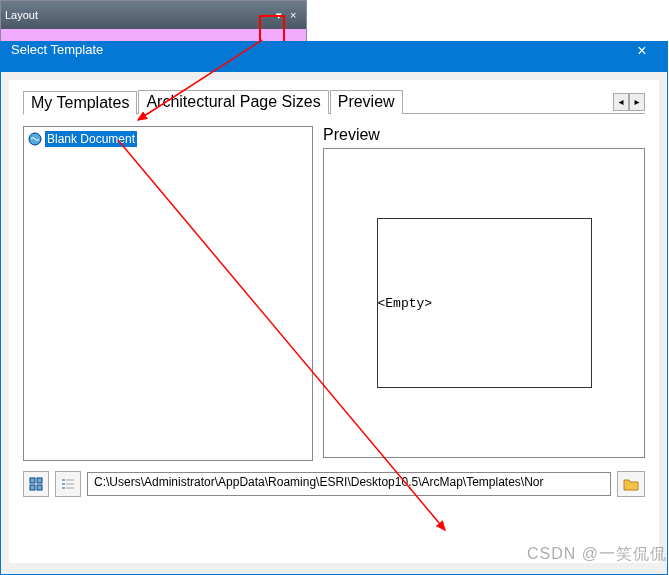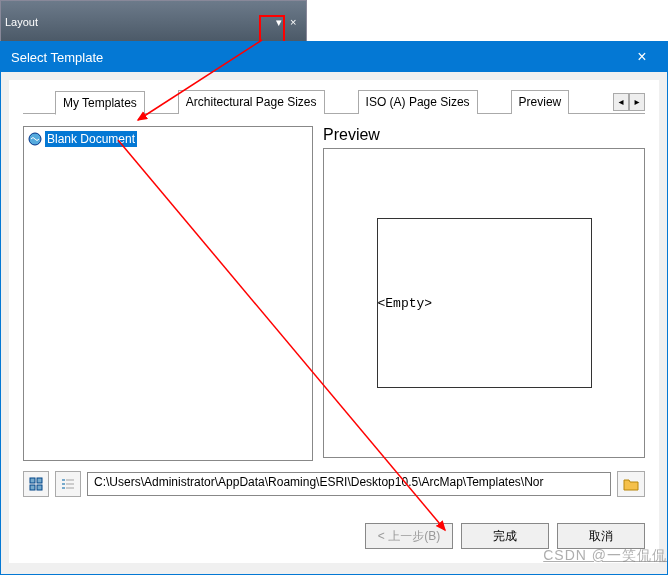--- a/index.html
+++ b/index.html
@@ -1,37 +1,37 @@
 <!DOCTYPE html>
 <html><head>
 <meta charset="utf-8">
 <style>
   * { box-sizing: border-box; }
   body { margin: 0; padding: 0; font-family: "Microsoft YaHei", Tahoma, sans-serif; font-size: 12px; background: #fff; width: 669px; height: 575px; overflow: hidden; position: relative; }
   
   
   .layout-panel { width: 307px; border: 1px solid #889; }
-  .layout-titlebar { background: linear-gradient(#6c7a8a, #4a5866); color: #fff; padding: 15px 4px; display: flex; justify-content: space-between; align-items: center; font-size: 11px; }
+  .layout-titlebar { background: linear-gradient(#6c7a8a, #4a5866); color: #fff; padding: 8px 4px; display: flex; justify-content: space-between; align-items: center; font-size: 11px; }
   .layout-titlebar .right { display: flex; gap: 2px; }
   .titlebar-icon { width: 12px; height: 12px; display: inline-block; }
   .layout-toolbar { background: #f0abfc; padding: 12px; display: flex; align-items: center; gap: 2px; }
   .tb-btn { width: 18px; height: 18px; border: 1px solid #ccc; background: #f8f8f8; display: inline-flex; align-items: center; justify-content: center; font-size: 9px; cursor: pointer; }
   .tb-btn svg { width: 14px; height: 14px; }
   .zoom-box { width: 50px; height: 18px; border: 1px solid #999; background: #fff; display: flex; align-items: center; padding: 0 2px; font-size: 11px; justify-content: space-between; }
   .red-box-1 { position: absolute; border: 2px solid #ff0000; pointer-events: none; }
   
   
   .dialog { position: absolute; top: 41px; left: 0; width: 668px; height: 534px; border: 1px solid #0478d4; background: #f0f0f0; }
-  .dialog-titlebar { background: #0478d4; color: #fff; height: 30px; display: flex; align-items: center; justify-content: space-between; padding: 0 10px; font-size: 13px; }
+  .dialog-titlebar { background: #0478d4; color: #fff; height: 30px; display: flex; align-items: flex-start; justify-content: space-between; padding: 0 10px; font-size: 13px; }
   .dialog-titlebar .close { width: 30px; text-align: center; cursor: pointer; font-size: 16px; }
   .dialog-body { background: #fff; margin: 8px; height: 483px; padding: 10px 14px; position: relative; }
   
   
   .tabs-row { display: flex; align-items: center; border-bottom: 1px solid #aaa; height: 24px; }
-  .tab { padding: 4px 7px; border: 1px solid #aaa; border-bottom: none; margin-right: 1px; background: #fff; cursor: pointer; font-size: 12px; white-space: nowrap; height: 24px; display: flex; align-items: center; margin-left: 32px; }
+  .tab { padding: 4px 7px; border: 1px solid #aaa; border-bottom: none; margin-right: 1px; background: #fff; cursor: pointer; font-size: 16px; white-space: nowrap; height: 24px; display: flex; align-items: center; }
   .tab.active { border-bottom: 1px solid #fff; position: relative; top: 1px; }
   .tab-scroll { margin-left: auto; display: flex; }
   .tab-scroll-btn { width: 16px; height: 18px; border: 1px solid #aaa; background: #eee; display: flex; align-items: center; justify-content: center; cursor: pointer; font-size: 10px; }
   
   
   .content-row { display: flex; gap: 10px; margin-top: 12px; }
   .list-panel { width: 290px; height: 335px; border: 1px solid #888; background: #fff; padding: 4px; overflow: auto; }
   .list-item { display: flex; align-items: center; gap: 3px; }
   .list-item.selected .label { background: #0478d4; color: #fff; padding: 1px 2px; }
   .list-item .icon { width: 14px; height: 14px; display: inline-block; }
@@ -46,21 +46,21 @@
   .ps-btn { width: 26px; height: 26px; border: 1px solid #aaa; background: #f5f5f5; display: flex; align-items: center; justify-content: center; cursor: pointer; }
   .path-input { flex: 1; height: 24px; border: 1px solid #888; background: #fff; padding: 2px 6px; font-size: 12px; overflow: hidden; white-space: nowrap; }
   .browse-btn { width: 28px; height: 26px; border: 1px solid #aaa; background: #f5f5f5; display: flex; align-items: center; justify-content: center; cursor: pointer; }
   
   
   .wizard-row { display: flex; gap: 8px; justify-content: flex-end; margin-top: 26px; }
   .wizard-btn { width: 88px; height: 26px; border: 1px solid #888; background: #f0f0f0; font-size: 12px; cursor: pointer; }
   .wizard-btn[disabled] { color: #999; cursor: default; }
   
   
-  .watermark { position: absolute; bottom: 10px; right: 2px; color: rgba(120,120,120,0.6); font-size: 14px; letter-spacing: 1px; white-space: nowrap; pointer-events: none; text-decoration: underline; }
+  .watermark { position: absolute; bottom: 10px; right: 2px; color: rgba(120,120,120,0.6); font-size: 16px; letter-spacing: 1px; white-space: nowrap; pointer-events: none; }
   
   
   .arrows-overlay { position: absolute; top: 0; left: 0; width: 669px; height: 575px; pointer-events: none; }
 </style>
 </head>
 <body>
 
 <div class="layout-panel">
   <div class="layout-titlebar">
     <span>Layout</span>
@@ -145,21 +145,20 @@
 <div class="dialog">
   <div class="dialog-titlebar">
     <span>Select Template</span>
     <span class="close">×</span>
   </div>
   <div class="dialog-body">
 
     <div class="tabs-row">
       <div class="tab active">My Templates</div>
       <div class="tab">Architectural Page Sizes</div>
-      <div class="tab">ISO (A) Page Sizes</div>
       <div class="tab">Preview</div>
       <div class="tab-scroll">
         <div class="tab-scroll-btn">◂</div>
         <div class="tab-scroll-btn">▸</div>
       </div>
     </div>
 
     <div class="content-row">
       <div class="list-panel">
         <div class="list-item selected">
@@ -202,25 +201,20 @@
           </svg>
       </div>
       <div class="path-input">C:\Users\Administrator\AppData\Roaming\ESRI\Desktop10.5\ArcMap\Templates\Nor</div>
       <div class="browse-btn">
         <svg viewBox="0 0 16 16" width="16" height="16">
             <path d="M1 4 L6 4 L7 6 L15 6 L15 14 L1 14 Z" fill="#f5c04a" stroke="#b8860b"></path>
           </svg>
       </div>
     </div>
 
-    <div class="wizard-row">
-      <button class="wizard-btn" disabled="">&lt; 上一步(B)</button>
-      <button class="wizard-btn">完成</button>
-      <button class="wizard-btn">取消</button>
-    </div>
 
   </div>
 </div>
 
 <svg class="arrows-overlay">
   <defs>
     <marker id="arrowhead" markerWidth="8" markerHeight="8" refX="6" refY="3" orient="auto">
       <polygon points="0 0, 7 3, 0 6" fill="#ff0000"></polygon>
     </marker>
   </defs>

